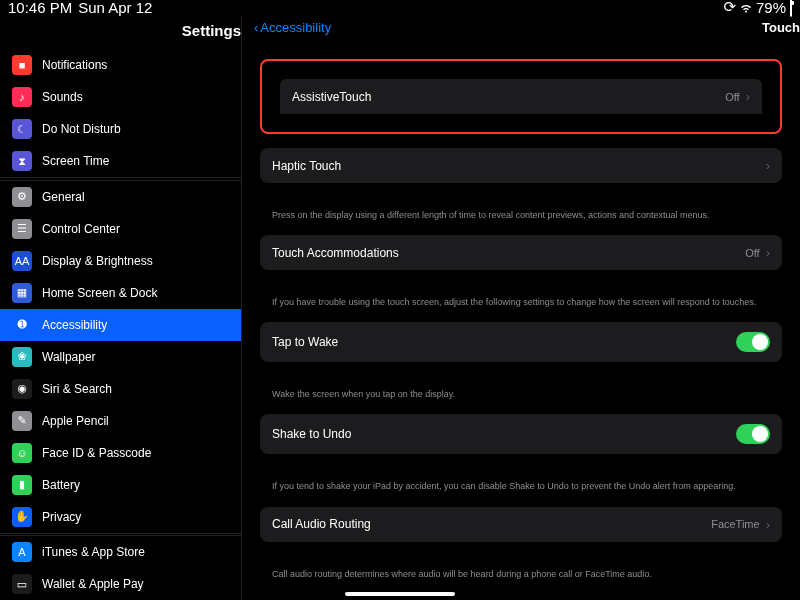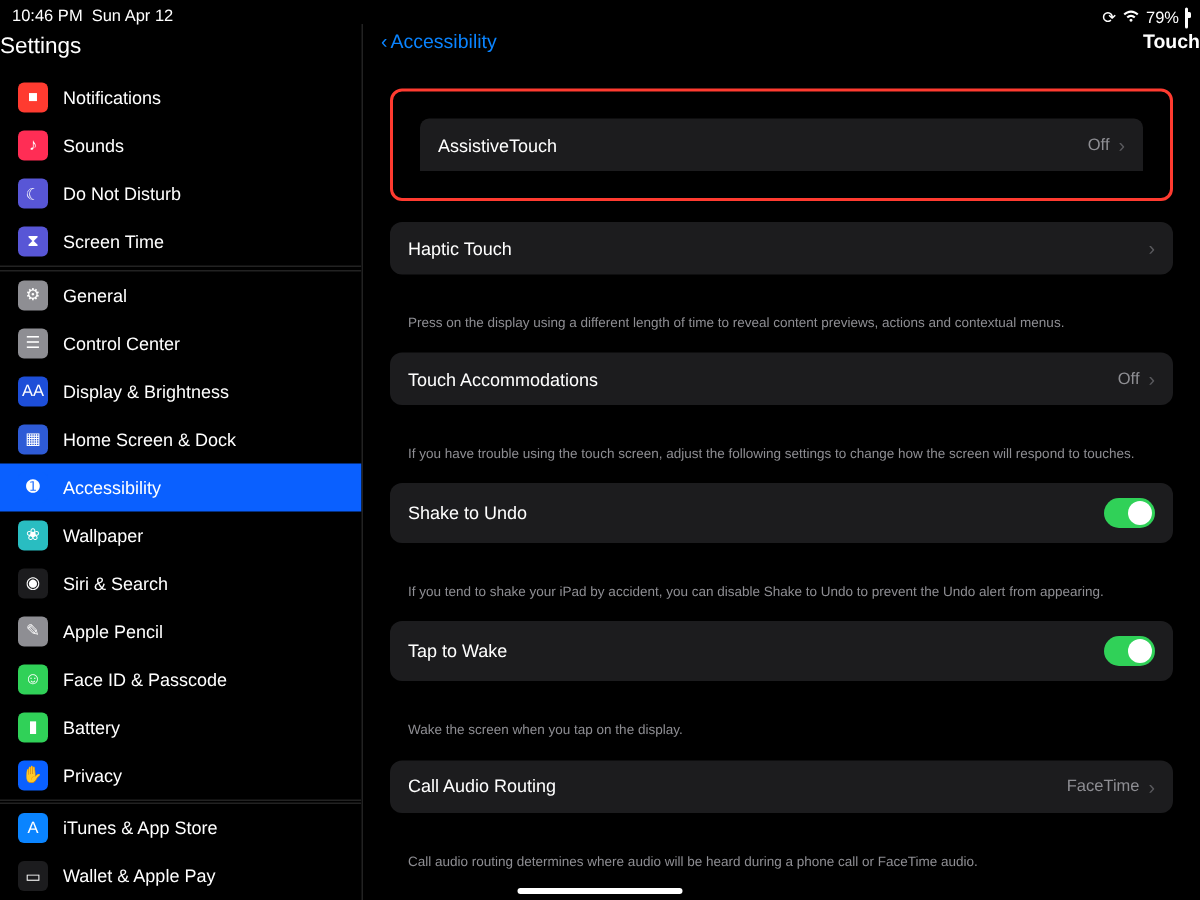--- a/index.html
+++ b/index.html
@@ -1,22 +1,22 @@
 <!DOCTYPE html>
 <html><head>
 <meta charset="utf-8">
 <style>
   * { box-sizing: border-box; margin: 0; padding: 0; font-family: -apple-system, "Helvetica Neue", Arial, sans-serif; }
   body { background: #000; color: #fff; width: 800px; height: 600px; overflow: hidden; position: relative; }
-  .statusbar { position: absolute; top: 0; left: 0; right: 0; height: 16px; display: flex; justify-content: space-between; align-items: flex-start; font-size: 11px; padding: 5px 8px; color: #fff; z-index: 10; }
+  .statusbar { position: absolute; top: 0; left: 0; right: 0; height: 16px; display: flex; justify-content: space-between; align-items: flex-end; font-size: 15px; padding: 16px 8px; color: #fff; z-index: 10; }
   .status-left { display: flex; gap: 6px; }
   .status-right { display: flex; align-items: center; gap: 4px; }
   .layout { display: flex; height: 100%; padding-top: 16px; }
   .sidebar { width: 242px; background: #000; border-right: 1px solid #222; display: flex; flex-direction: column; overflow-y: auto; }
-  .sidebar-title { text-align: left; font-size: 15px; font-weight: 400; padding: 6px 0 10px; }
+  .sidebar-title { text-align: right; font-size: 15px; font-weight: 700; padding: 6px 0 10px; }
   .group-sep { height: 16px; background: #000; border-top: 1px solid #222; border-bottom: 1px solid #222; }
   .side-item { display: flex; align-items: center; gap: 10px; padding: 6px 12px; font-size: 12px; color: #fff; cursor: pointer; }
   .side-item.selected { background: #0a60ff; }
   .side-icon { width: 20px; height: 20px; border-radius: 4px; flex-shrink: 0; display: flex; align-items: center; justify-content: center; font-size: 11px; color: #fff; }
   .detail { flex: 1; background: #000; display: flex; flex-direction: column; overflow-y: auto; }
   .detail-header { display: flex; align-items: center; padding: 4px 12px 10px; position: relative; }
   .back { color: #0a84ff; font-size: 13px; display: flex; align-items: center; gap: 2px; cursor: pointer; }
   .detail-title { position: absolute; left: 0; right: 0; text-align: right; font-size: 13px; font-weight: 600; pointer-events: none; }
   .content { padding: 0 18px 20px; }
   .section { margin-top: 14px; }
@@ -171,35 +171,35 @@
             <div class="cell-left">Touch Accommodations</div>
             <div class="cell-right">
               <span>Off</span>
               <span class="chevron">›</span>
             </div>
           </div>
           <div class="footer-text">If you have trouble using the touch screen, adjust the following settings to change how the screen will respond to touches.</div>
         </div>
         <div class="section">
           <div class="cell">
+            <div class="cell-left">Tap to Wake</div>
+            <div class="cell-right">
+              <div class="switch"></div>
+            </div>
+          </div>
+          <div class="footer-text">Wake the screen when you tap on the display.</div>
+        </div>
+        <div class="section">
+          <div class="cell">
             <div class="cell-left">Shake to Undo</div>
             <div class="cell-right">
               <div class="switch"></div>
             </div>
           </div>
           <div class="footer-text">If you tend to shake your iPad by accident, you can disable Shake to Undo to prevent the Undo alert from appearing.</div>
-        </div>
-        <div class="section">
-          <div class="cell">
-            <div class="cell-left">Tap to Wake</div>
-            <div class="cell-right">
-              <div class="switch"></div>
-            </div>
-          </div>
-          <div class="footer-text">Wake the screen when you tap on the display.</div>
         </div>
         <div class="section">
           <div class="cell">
             <div class="cell-left">Call Audio Routing</div>
             <div class="cell-right">
               <span>FaceTime</span>
               <span class="chevron">›</span>
             </div>
           </div>
           <div class="footer-text">Call audio routing determines where audio will be heard during a phone call or FaceTime audio.</div>

